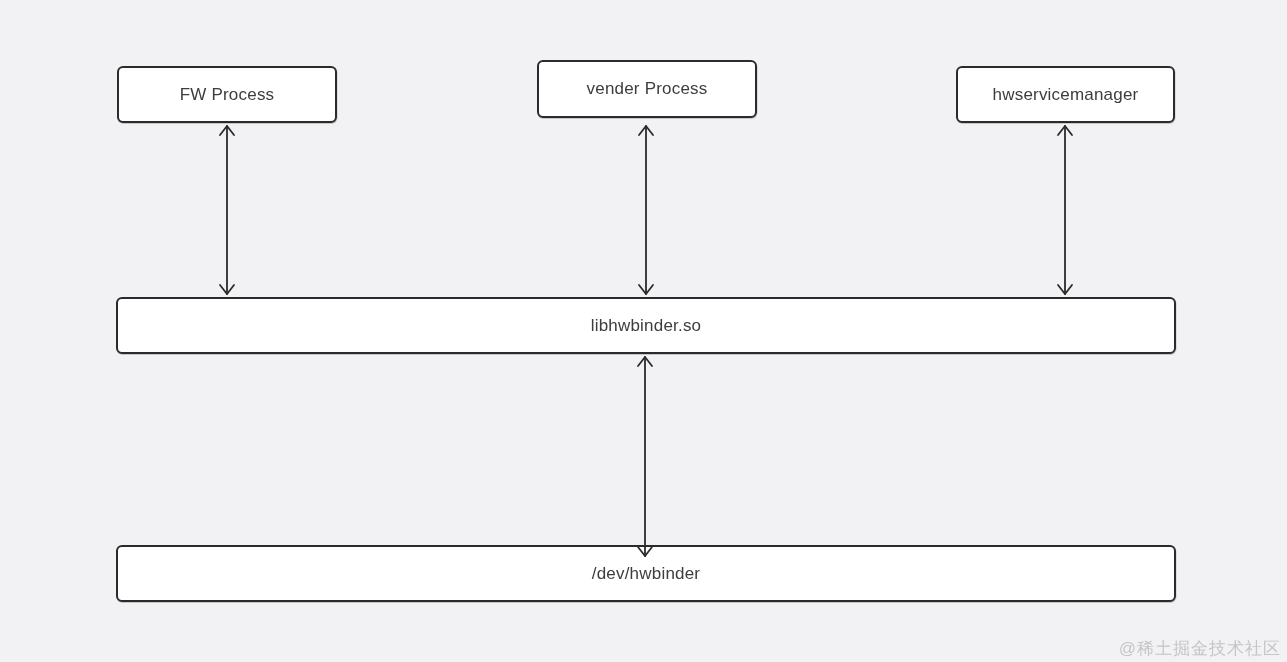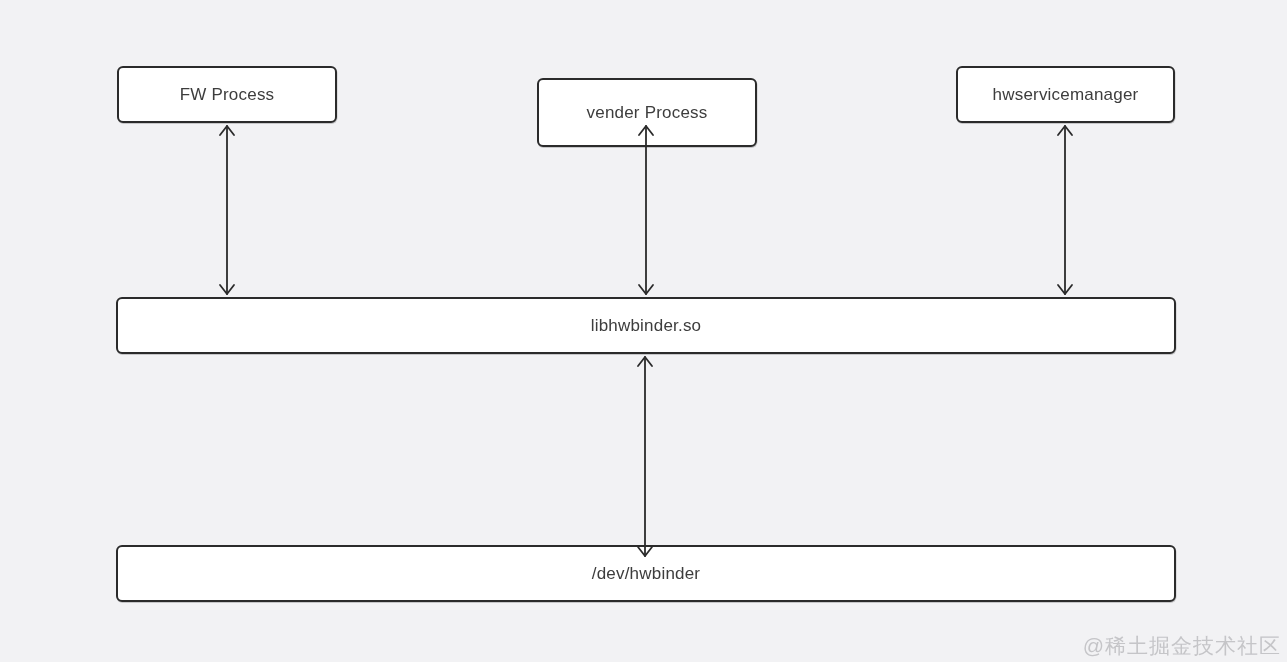--- a/index.html
+++ b/index.html
@@ -29,21 +29,21 @@
     border-radius: 6px;
     box-shadow: 0.5px 1px 0 rgba(0,0,0,0.18);
     display: flex;
     align-items: center;
     justify-content: center;
     font-size: 17px;
     color: var(--text);
     letter-spacing: 0.2px;
   }
   .node-fw            { left: 117px; top: 66px;  width: 220px;  height: 57px; }
-  .node-vender        { left: 537px; top: 78px;  width: 220px;  height: 69px; }
+  .node-vender        { left: 537px; top: 60px;  width: 220px;  height: 58px; }
   .node-hwsm          { left: 956px; top: 66px;  width: 219px;  height: 57px; }
   .node-libhwbinder   { left: 116px; top: 297px; width: 1060px; height: 57px; }
   .node-devhwbinder   { left: 116px; top: 545px; width: 1060px; height: 57px; }
   .arrow {
     position: absolute;
     overflow: visible;
   }
   .arrow line, .arrow path {
     stroke: var(--stroke);
     stroke-width: 1.8;
@@ -52,21 +52,21 @@
     stroke-linejoin: round;
   }
   .arrow-1 { left: 215px;  top: 123px; }
   .arrow-2 { left: 634px;  top: 123px; }
   .arrow-3 { left: 1053px; top: 123px; }
   .arrow-4 { left: 633px;  top: 354px; }
   .watermark {
     position: absolute;
     right: 6px;
     bottom: 2px;
-    font-size: 21px;
+    font-size: 17px;
     color: var(--watermark);
     letter-spacing: 1px;
     margin-left: 24px;
   }
 </style>
 </head>
 <body>
 
 <div class="canvas">
 

